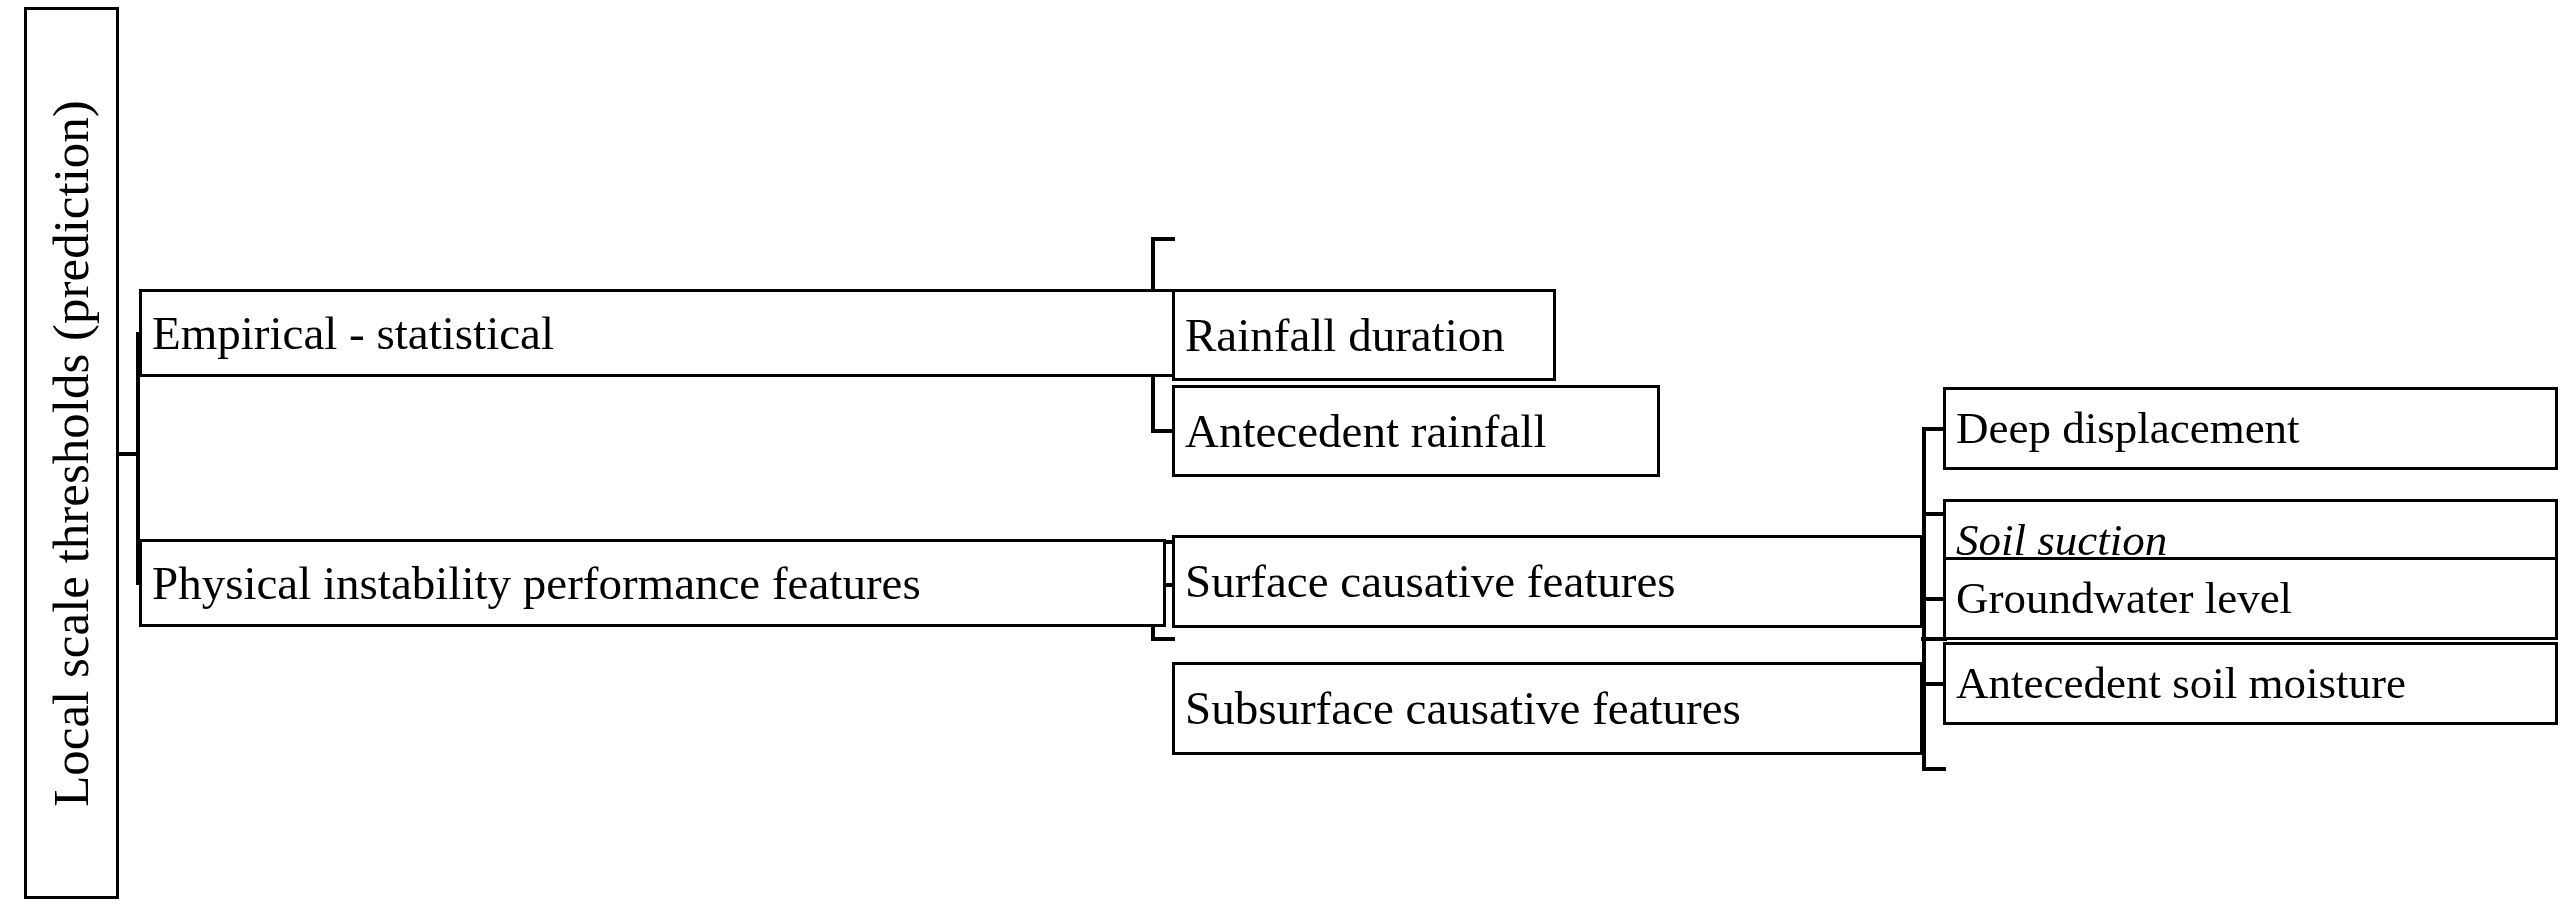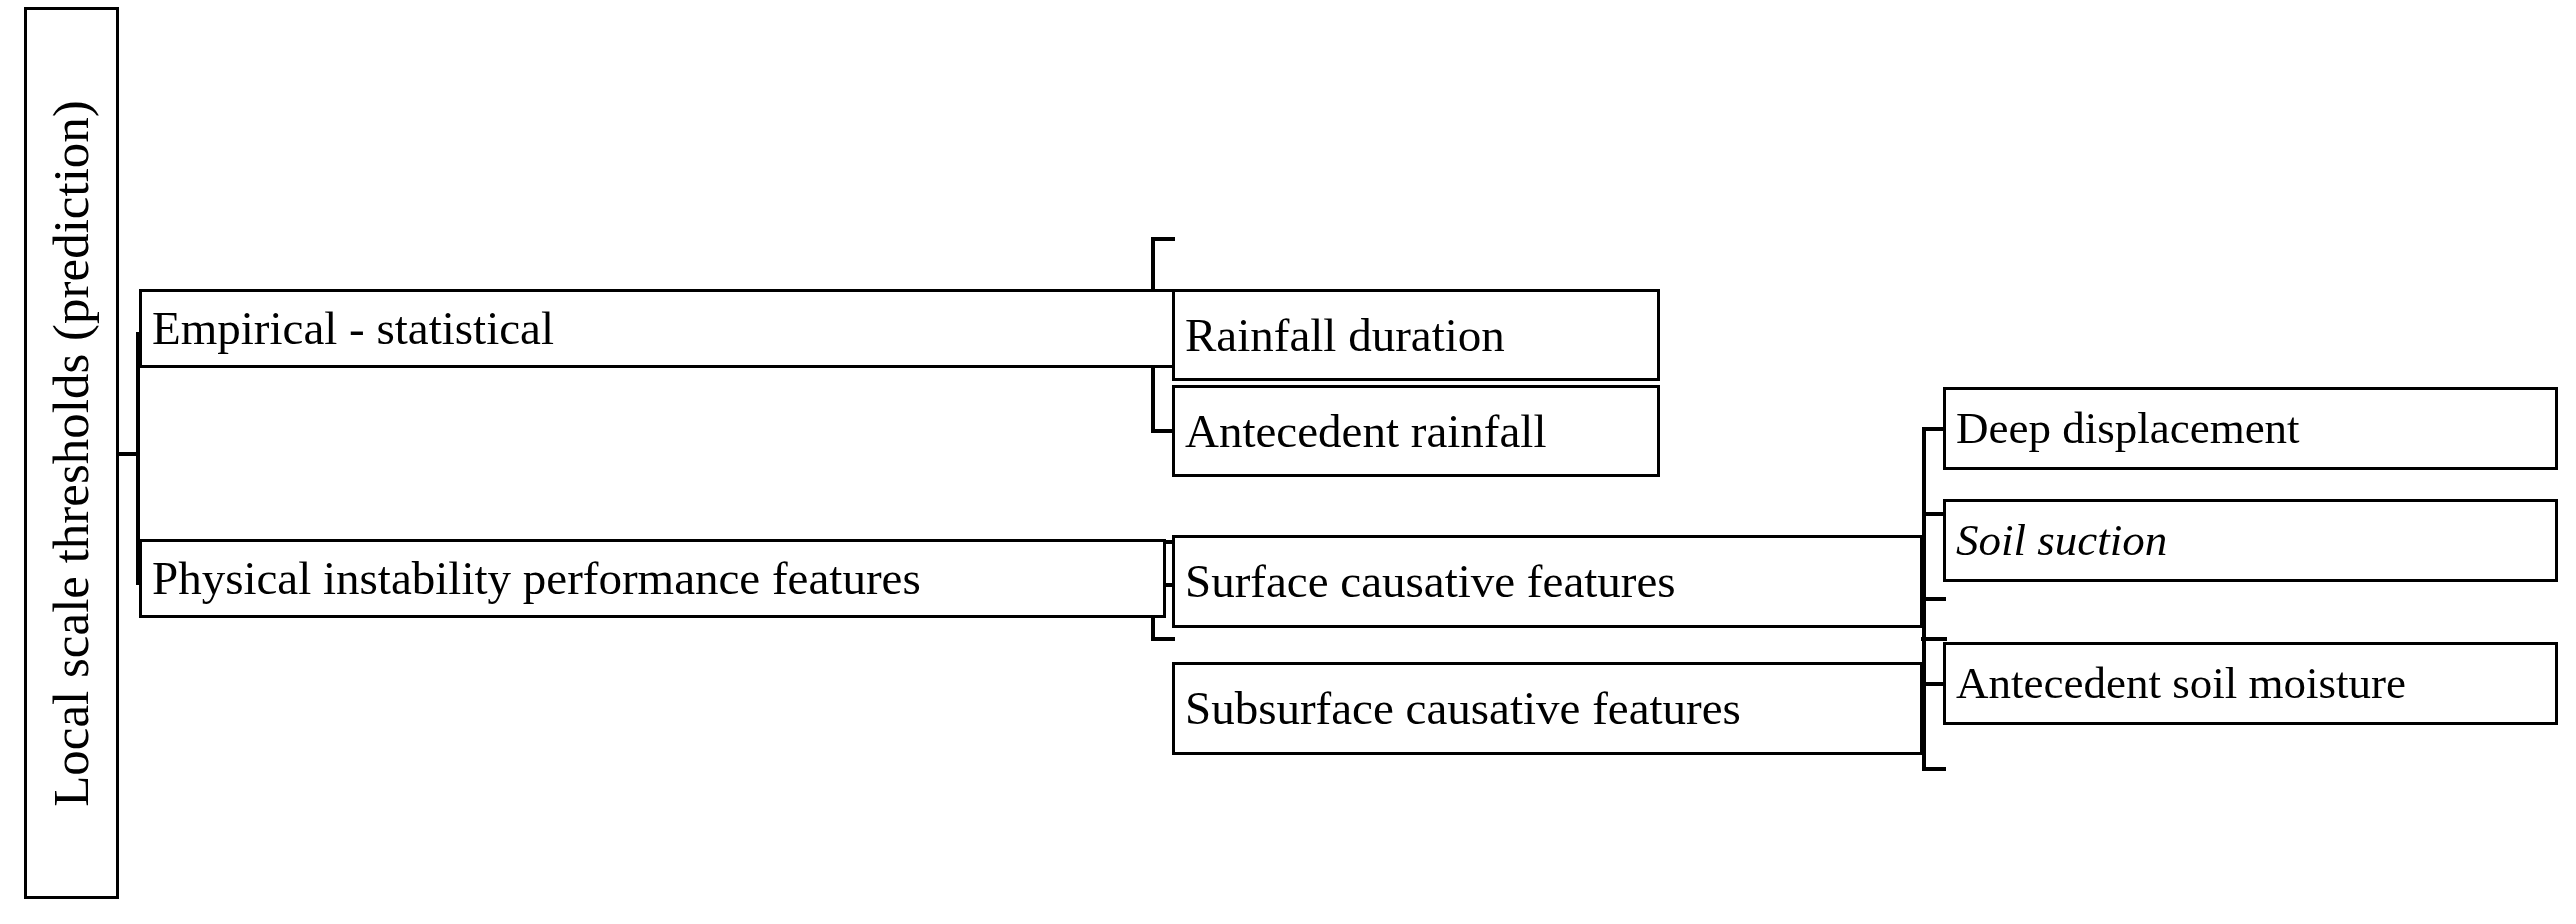--- a/index.html
+++ b/index.html
@@ -42,36 +42,36 @@
   }
   #root-node .label {
     transform: rotate(-90deg);
     transform-origin: center center;
     font-size: 51px;
   }
 
   
   .level2 {
     left: 139px;
-    height: 79px;
+    height: 88px;
     padding-left: 10px;
   }
   .level2 .label { font-size: 47px; }
   #node-empirical { top: 289px; width: 1041px; }
   #node-physical  { top: 539px; width: 1027px; }
 
   
   .level3 {
     left: 1172px;
     height: 92px;
     padding-left: 10px;
   }
   .level3 .label { font-size: 47px; }
   #node-rain-intensity { top: 192px; width: 488px; }
-  #node-rain-duration  { top: 289px; width: 488px; }
+  #node-rain-duration  { top: 289px; width: 384px; }
   #node-antecedent-rainfall { top: 385px; width: 488px; }
 
   
   .level3b {
     left: 1172px;
     height: 93px;
     padding-left: 10px;
     margin-top: 40px;
   }
   .level3b .label { font-size: 47px; }
@@ -160,20 +160,23 @@
   </div>
 
   <div class="node level4" id="node-deep-displacement">
     <span class="label">Deep displacement</span>
   </div>
 
   <div class="node level4" id="node-soil-suction">
     <span class="label">Soil suction</span>
   </div>
 
+  <div class="node level4" id="node-groundwater-level">
+    <span class="label">Groundwater level</span>
+  </div>
 
   <div class="node level4" id="node-antecedent-moisture">
     <span class="label">Antecedent soil moisture</span>
   </div>
 
 
 </div>
 
 
 </body></html>

